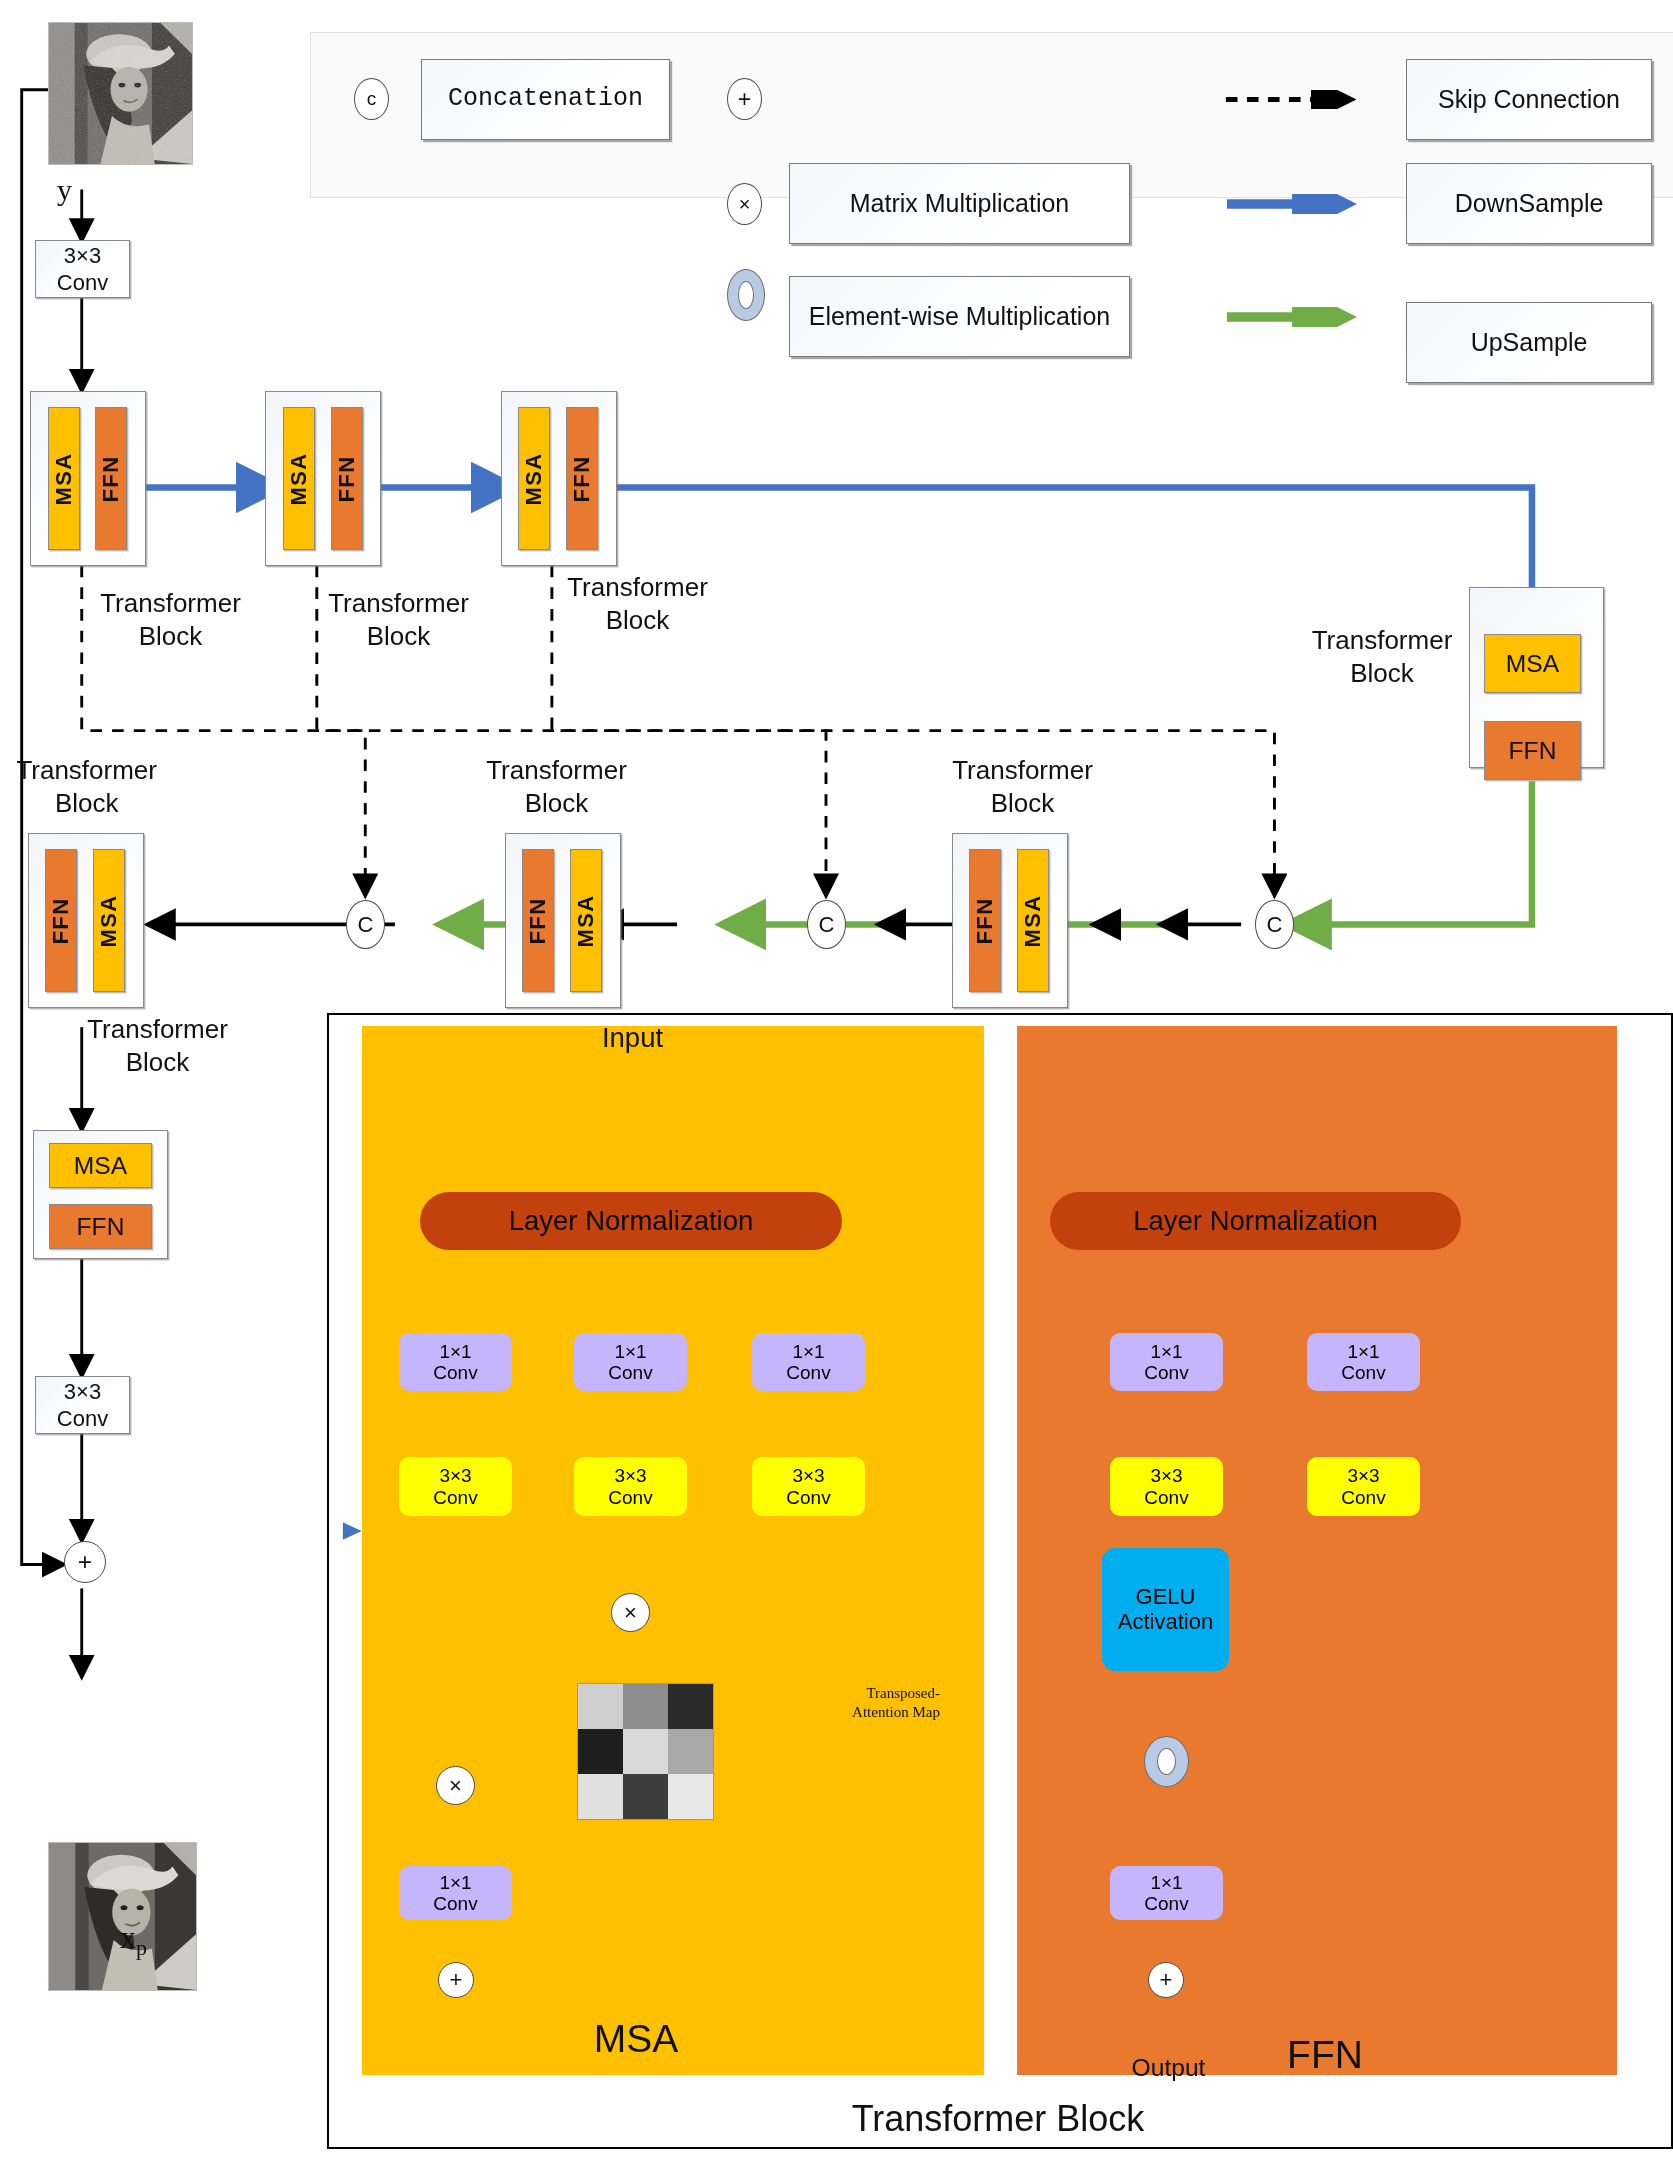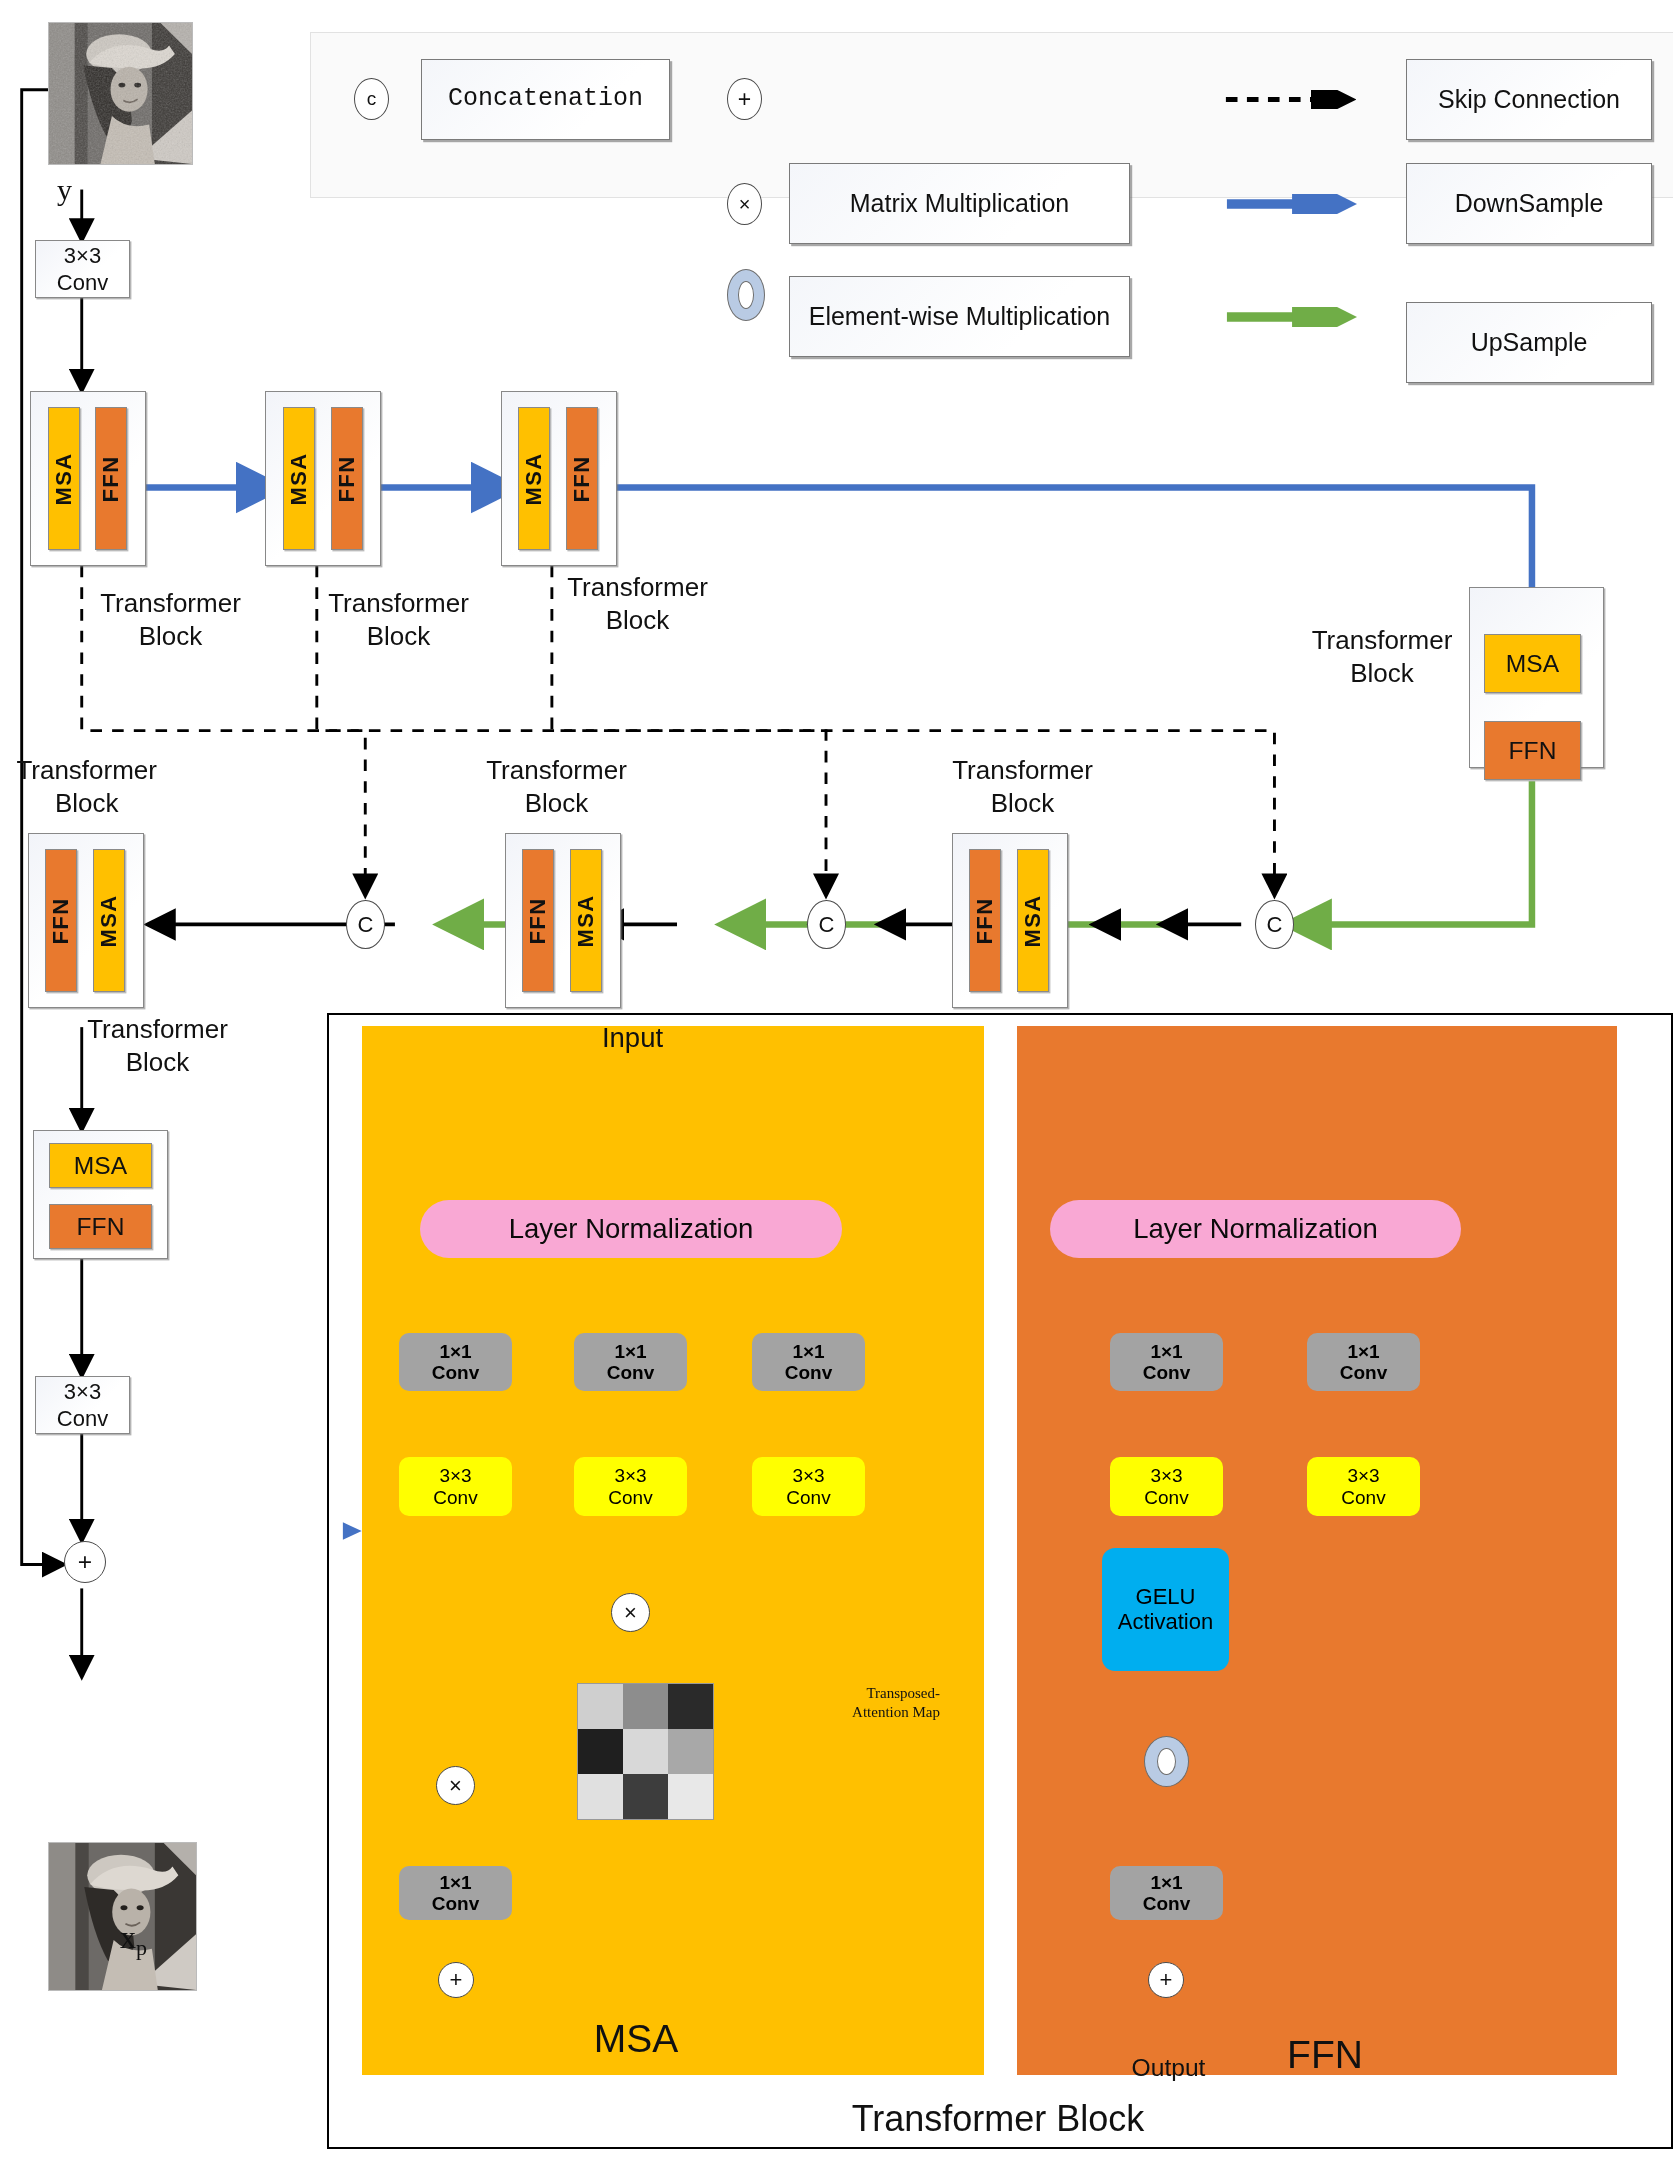--- a/index.html
+++ b/index.html
@@ -57,24 +57,24 @@
 
   
   .detailouter{border:2.9px solid #000;background:#fff;box-sizing:border-box;}
   .msapanel{background:#FFC000;}
   .ffnpanel{background:#E8792E;}
   .rrect{
     border-radius:10px;box-sizing:border-box;
     display:flex;flex-direction:column;align-items:center;justify-content:center;
     font-size:19px;color:#000;line-height:1.12;text-align:center;
   }
-  .rrect.conv1{background:#a3a3a3;font-weight:bold;}
+  .rrect.conv1{background:#c4b5fd;}
   .rrect.conv3{background:#FFFF00;}
   .rrect.gelu{background:#00AEEF;border-radius:13px;font-size:22px;}
-  .rrect.ln{background:#f9a8d4;border-radius:723px;color:#0b0b0b;font-size:27.5px;margin-top:8px;}
+  .rrect.ln{background:#c2410c;border-radius:723px;color:#0b0b0b;font-size:27.5px;}
 
   
   svg.wires{position:absolute;left:0;top:0;width:1673px;height:2183px;pointer-events:none;}
 
   
   .imgbox{border:0.7px solid #bbb;box-sizing:border-box;overflow:hidden;position:relative;background:#888;}
 </style>
 </head>
 <body>
 

